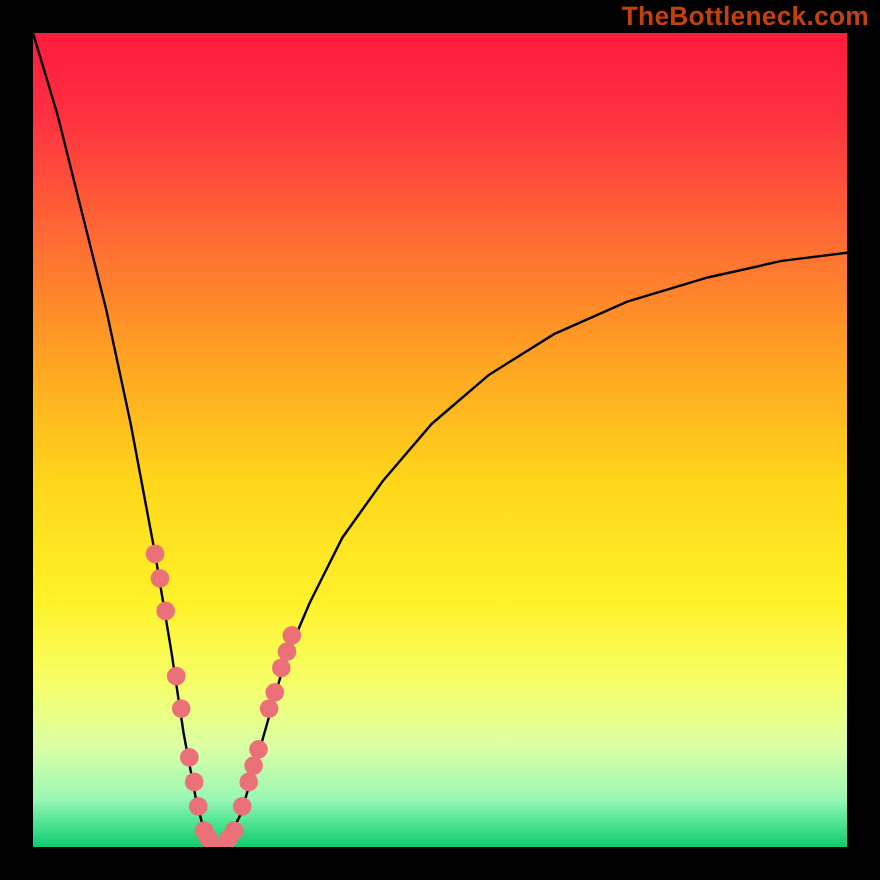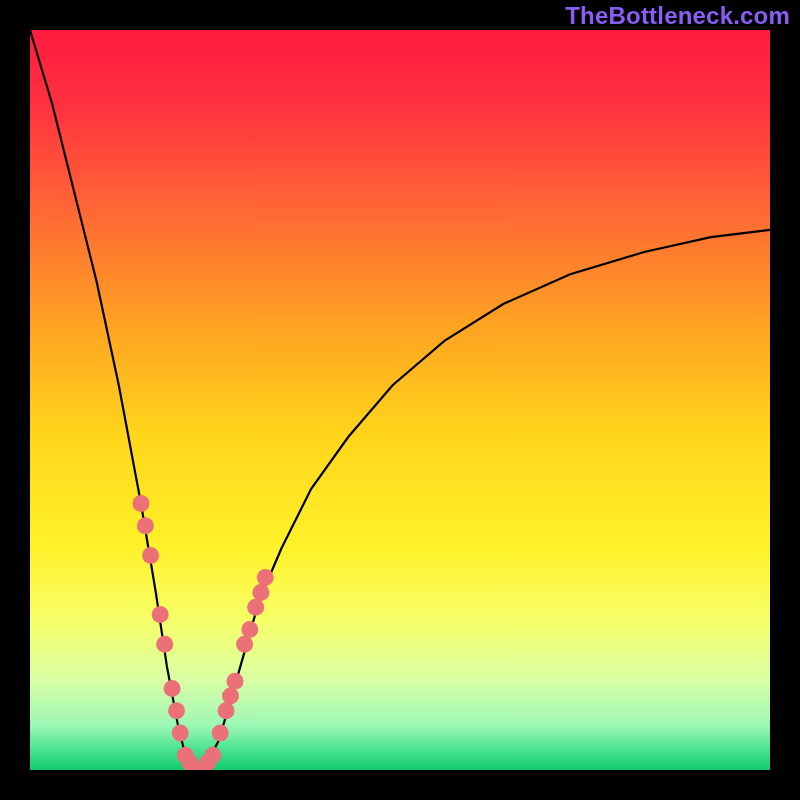--- a/index.html
+++ b/index.html
@@ -16,21 +16,21 @@
     left: 0;
     top: 0;
     width: 800px;
     height: 800px;
     background: #000;
   }
   .watermark {
     position: absolute;
     top: 2px;
     right: 10px;
-    color: #8b5cf6;
+    color: #c2410c;
     font-size: 24px;
     font-weight: 600;
     letter-spacing: 0.2px;
     z-index: 50;
     pointer-events: none;
   }
   .plot {
     position: absolute;
     left: 30px;
     top: 30px;

